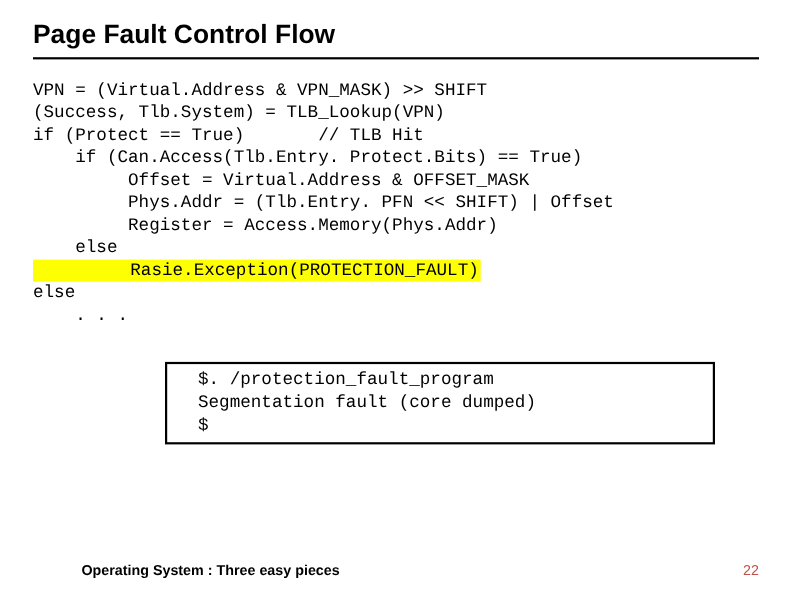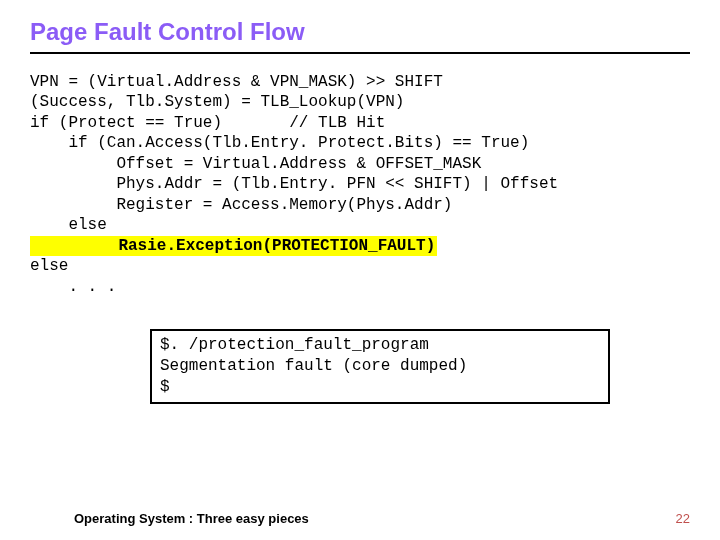--- a/index.html
+++ b/index.html
@@ -16,45 +16,44 @@
   .slide {
     padding: 18px 30px 10px 30px;
     box-sizing: border-box;
     width: 100%;
     height: 100%;
     position: relative;
   }
   .title {
     font-size: 24px;
     font-weight: bold;
-    color: #8b5cf6;
+    color: #000000;
     margin: 0 0 6px 0;
   }
   .rule {
     border: none;
     border-top: 2px solid #000;
     margin: 0 0 18px 0;
   }
   .code {
     font-family: Consolas, "Courier New", monospace;
     font-size: 16px;
     line-height: 1.28;
     white-space: pre;
     color: #000;
   }
   .hl {
     background: #feff00;
     display: inline-block;
     padding: 0 2px;
-    font-weight: bold;
   }
   .terminal-box {
     margin: 32px 0 0 120px;
     border: 2px solid #000;
-    padding: 4px 8px;
+    padding: 4px 28px;
     width: 440px;
     font-family: Consolas, "Courier New", monospace;
     font-size: 16px;
     line-height: 1.3;
     white-space: pre;
   }
   .footer {
     position: absolute;
     bottom: 14px;
     left: 30px;

